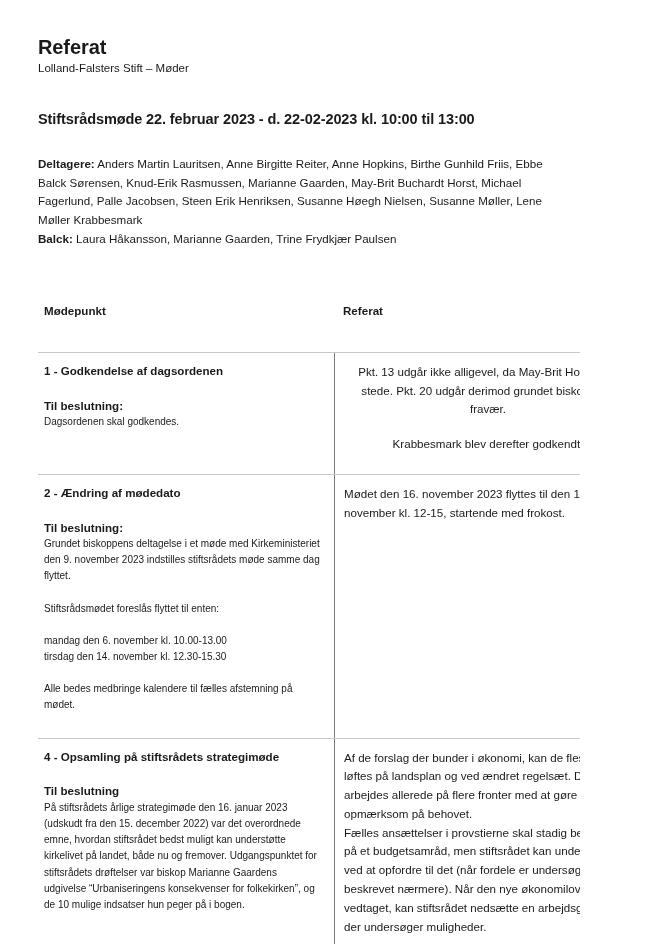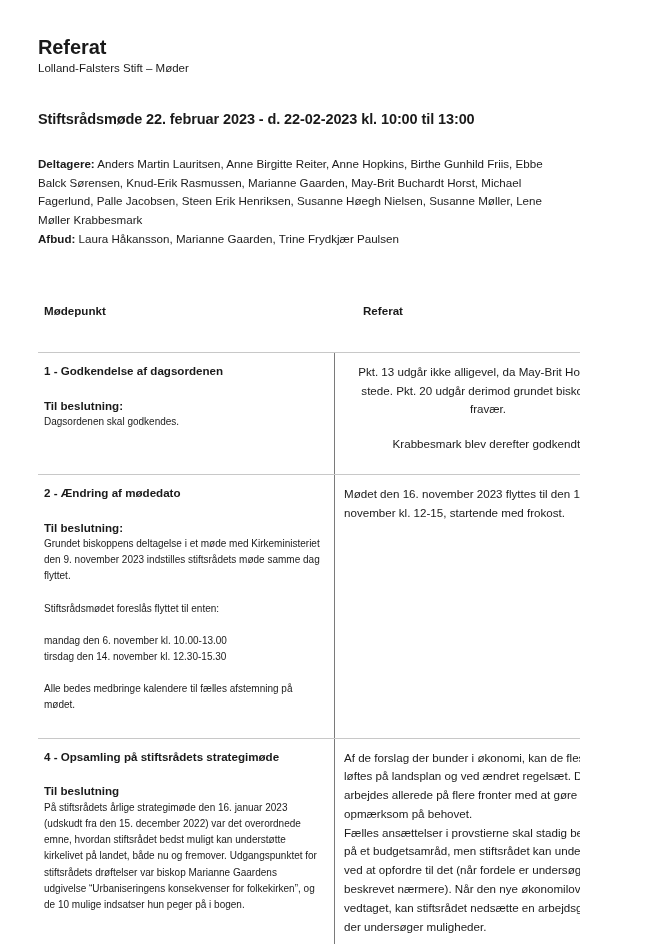--- a/index.html
+++ b/index.html
@@ -72,21 +72,20 @@
     box-sizing: border-box;
     padding: 10px 12px 14px 6px;
   }
   .t-col-right {
     flex: 1 1 auto;
     box-sizing: border-box;
     padding: 10px 4px 14px 9px;
   }
   .t-head {
     padding-bottom: 18px;
-    gap: 20px;
   }
   .t-head .t-col-left,
   .t-head .t-col-right {
     padding-top: 2px;
     padding-bottom: 0;
   }
   .col-head {
     font-size: 11.6px;
     font-weight: bold;
     line-height: 1.3;
@@ -143,21 +142,21 @@
     <div class="doc-title">Referat</div>
     <div class="doc-subtitle">Lolland-Falsters Stift – Møder</div>
   </div>
 
   <div class="meeting-heading">Stiftsrådsmøde 22. februar 2023 - d. 22-02-2023 kl. 10:00 til 13:00</div>
 
   <div class="attendance">
     <span class="lbl">Deltagere:</span>
     <span>Anders Martin Lauritsen, Anne Birgitte Reiter, Anne Hopkins, Birthe Gunhild Friis, Ebbe Balck Sørensen, Knud-Erik Rasmussen, Marianne Gaarden, May-Brit Buchardt Horst, Michael Fagerlund, Palle Jacobsen, Steen Erik Henriksen, Susanne Høegh Nielsen, Susanne Møller, Lene Møller Krabbesmark</span>
     <span class="line-absent">
-      <span class="lbl">Afbud:</span>
+      <span class="lbl">Balck:</span>
       <span>Laura Håkansson, Marianne Gaarden, Trine Frydkjær Paulsen</span>
     </span>
   </div>
 
   <div class="minutes-table">
 
     <div class="t-row t-head">
       <div class="t-col-left">
         <div class="col-head">Mødepunkt</div>
       </div>

